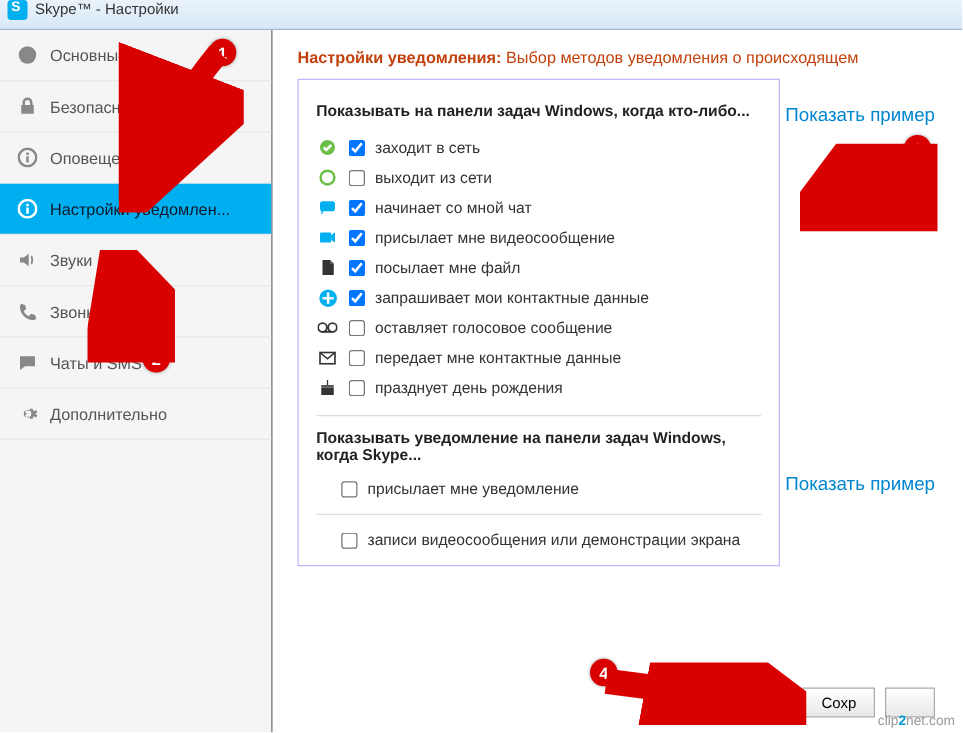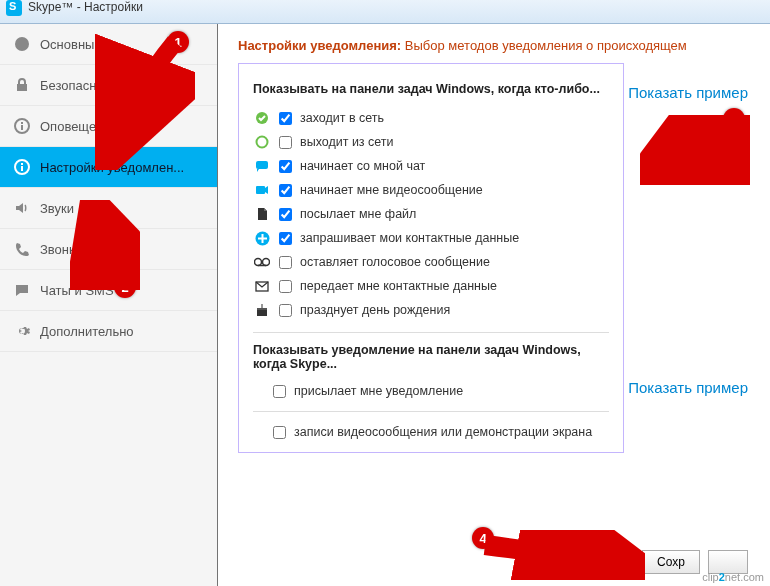--- a/index.html
+++ b/index.html
@@ -157,21 +157,21 @@
         <span>начинает со мной чат</span>
       </div>
       <div class="opt-row">
         <span class="oicon">
             <svg width="14" height="14">
               <rect x="1" y="3" width="9" height="8" rx="1" fill="#00aff0"></rect>
               <path d="M10 5l3-2v8l-3-2z" fill="#00aff0"></path>
             </svg>
           </span>
         <input type="checkbox" checked="" style="">
-        <span>начинает мне видеосообщение</span>
+        <span>присылает мне видеосообщение</span>
       </div>
       <div class="opt-row">
         <span class="oicon">
             <svg width="14" height="14">
               <path d="M3 1h6l3 3v9H3z" fill="#333"></path>
               <path d="M9 1v3h3" fill="#666"></path>
             </svg>
           </span>
         <input type="checkbox" checked="" style="">
         <span>посылает мне файл</span>

